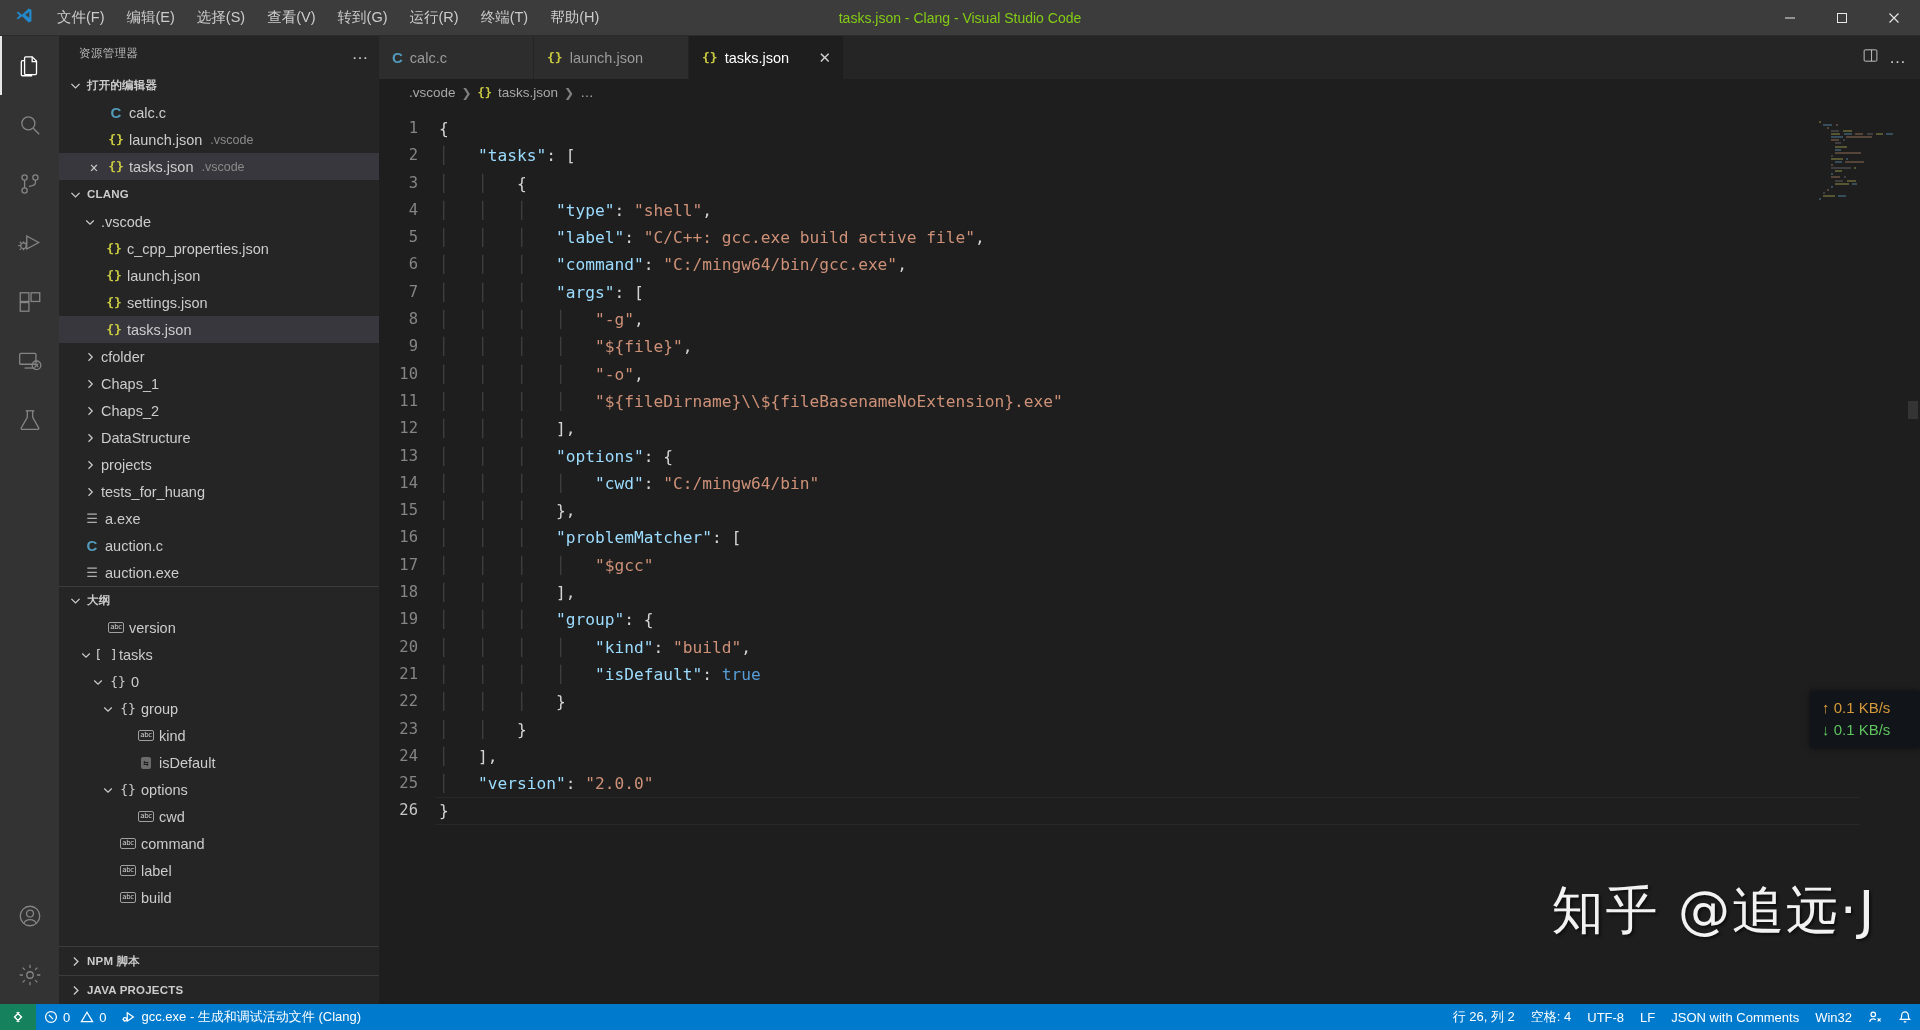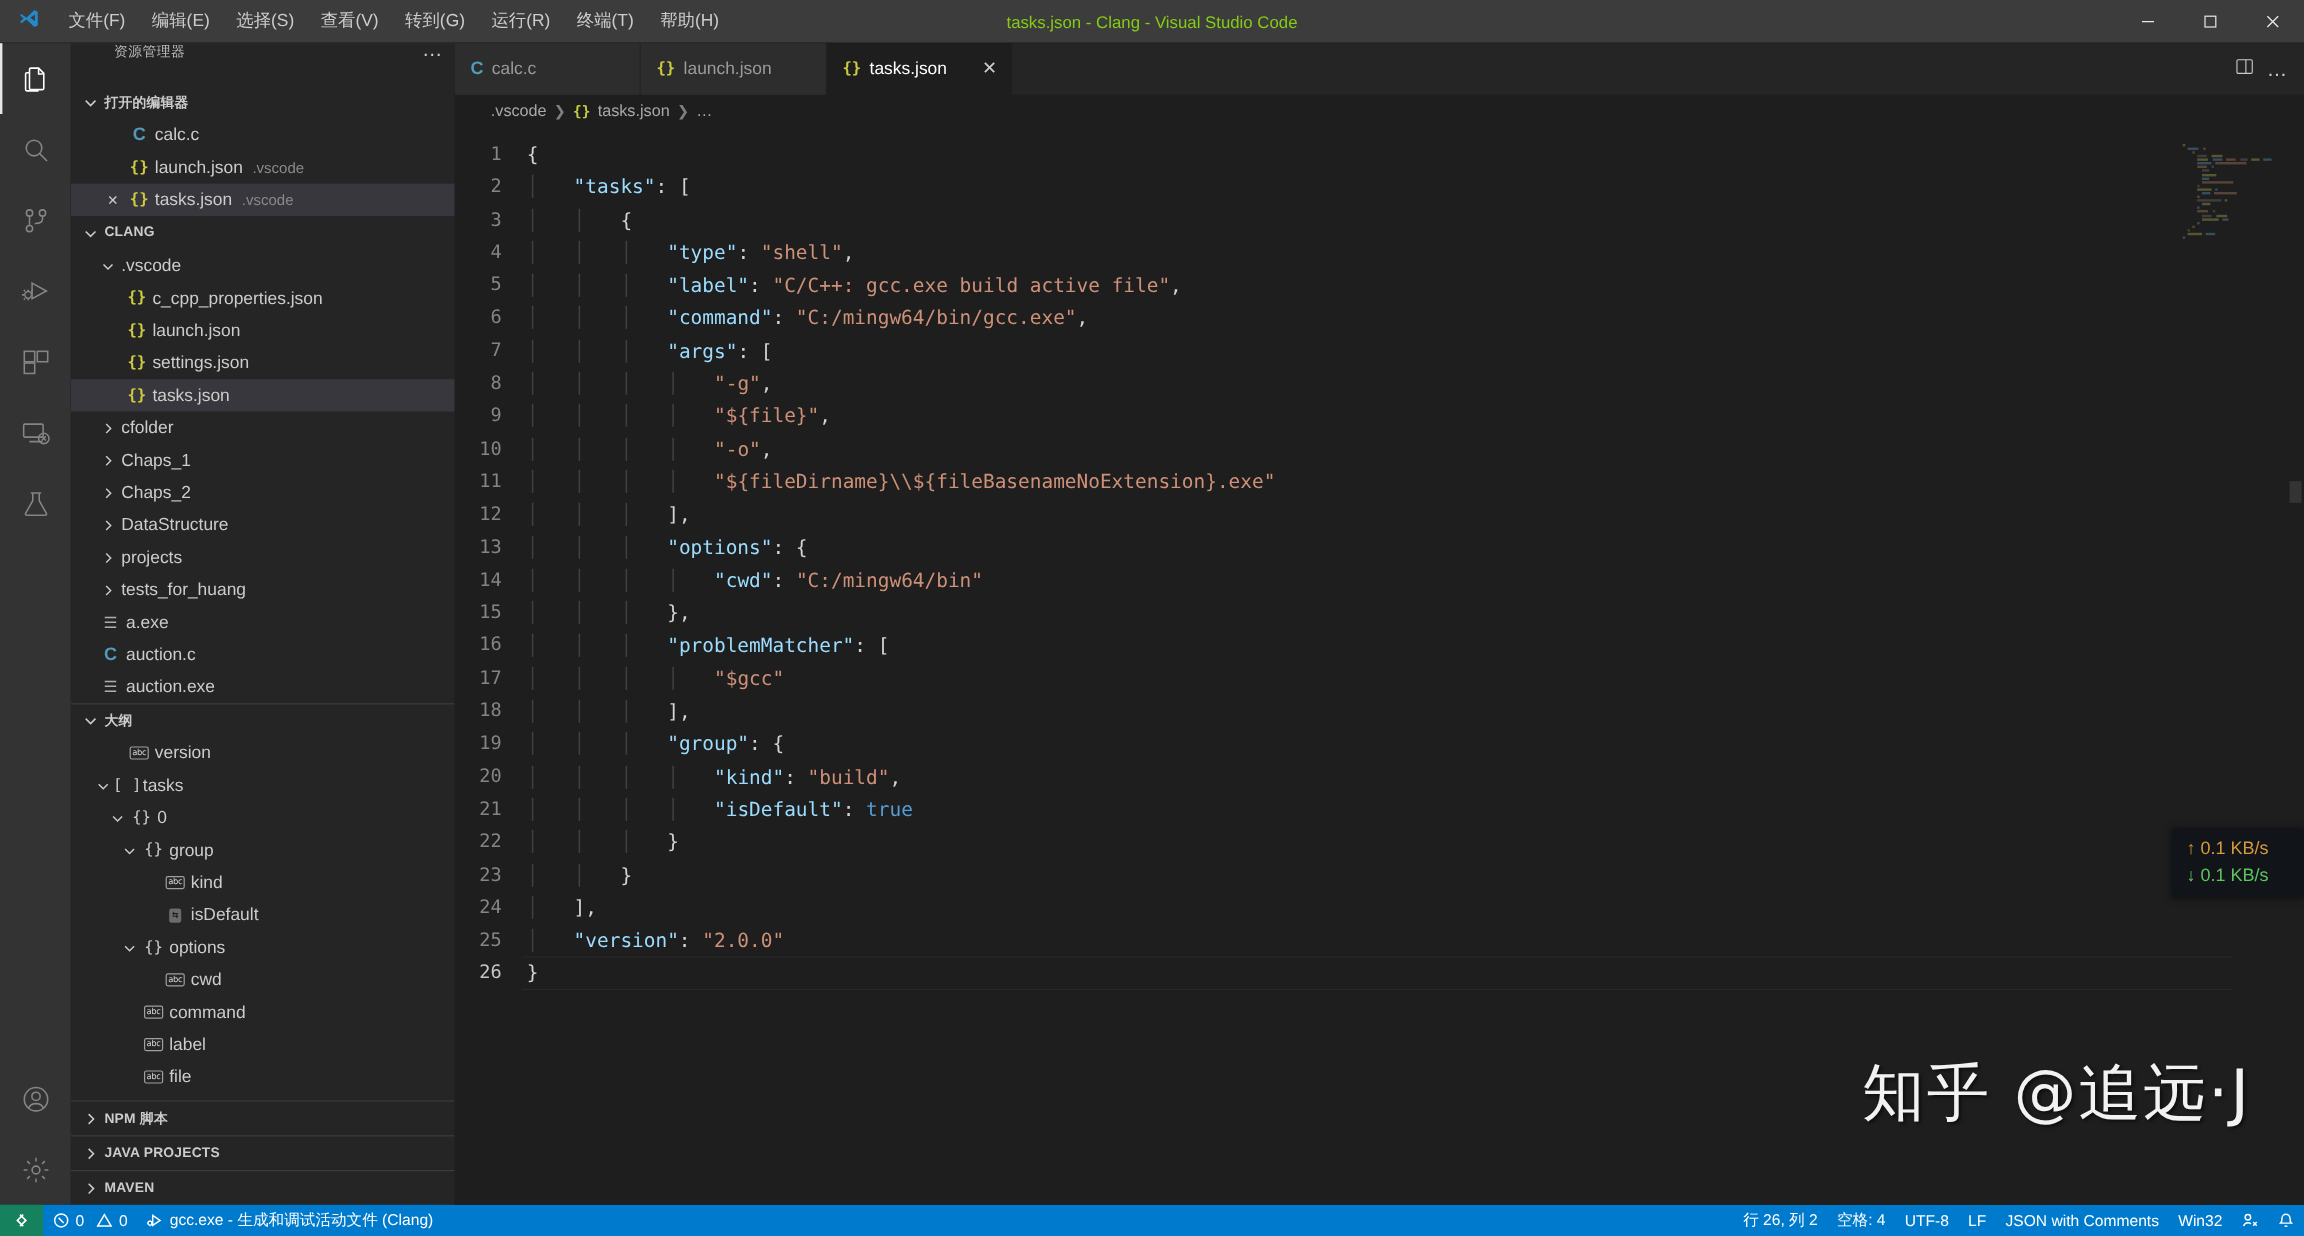--- a/index.html
+++ b/index.html
@@ -53,21 +53,21 @@
   }
   .act-icon svg{ width:26px; height:26px; stroke:currentColor; fill:none; stroke-width:1.2; }
   .act-spacer{ flex:1; }
 
   
   .sidebar{
     width:320px; flex:0 0 320px; background:#252526;
     display:flex; flex-direction:column; min-height:0;
   }
   .sb-title{
-    height:35px; display:flex; align-items:flex-start; padding:0 10px 0 36px;
+    height:35px; display:flex; align-items:center; padding:0 10px 0 20px;
     font-size:11.5px; letter-spacing:.4px; color:#bbbbbb; flex:0 0 35px;
   }
   .sb-title .dots{ margin-left:auto; font-size:17px; color:#cccccc; line-height:12px; cursor:pointer; }
   .sb-scroll{ flex:1; overflow:hidden; display:flex; flex-direction:column; min-height:0; }
 
   .section-header{
     height:28px; display:flex; align-items:center; gap:4px; padding-left:8px;
     font-size:11.5px; font-weight:bold; color:#cccccc; cursor:pointer; flex:0 0 28px;
     letter-spacing:.2px;
   }
@@ -552,48 +552,40 @@
             <span class="ficon abc">
                 <span class="abc-box">abc</span>
               </span>
             <span class="lbl">label</span>
           </div>
           <div class="tree-row">
             <span style="width:58px"></span>
             <span class="ficon abc">
                 <span class="abc-box">abc</span>
               </span>
-            <span class="lbl">file</span>
+            <span class="lbl">build</span>
           </div>
         </div>
 
         <div class="bottom-sections">
           <div class="section-header">
             <span class="chev collapsed">
                 <svg viewBox="0 0 16 16">
                   <path d="M3 6l5 5 5-5"></path>
                 </svg>
               </span>
             <span>NPM 脚本</span>
           </div>
           <div class="section-header">
             <span class="chev collapsed">
                 <svg viewBox="0 0 16 16">
                   <path d="M3 6l5 5 5-5"></path>
                 </svg>
               </span>
             <span>JAVA PROJECTS</span>
-          </div>
-          <div class="section-header">
-            <span class="chev collapsed">
-                <svg viewBox="0 0 16 16">
-                  <path d="M3 6l5 5 5-5"></path>
-                </svg>
-              </span>
-            <span>MAVEN</span>
           </div>
         </div>
 
       </div>
     </div>
 
     <div class="editorarea">
 
       <div class="tabsbar">
         <div class="tab">

